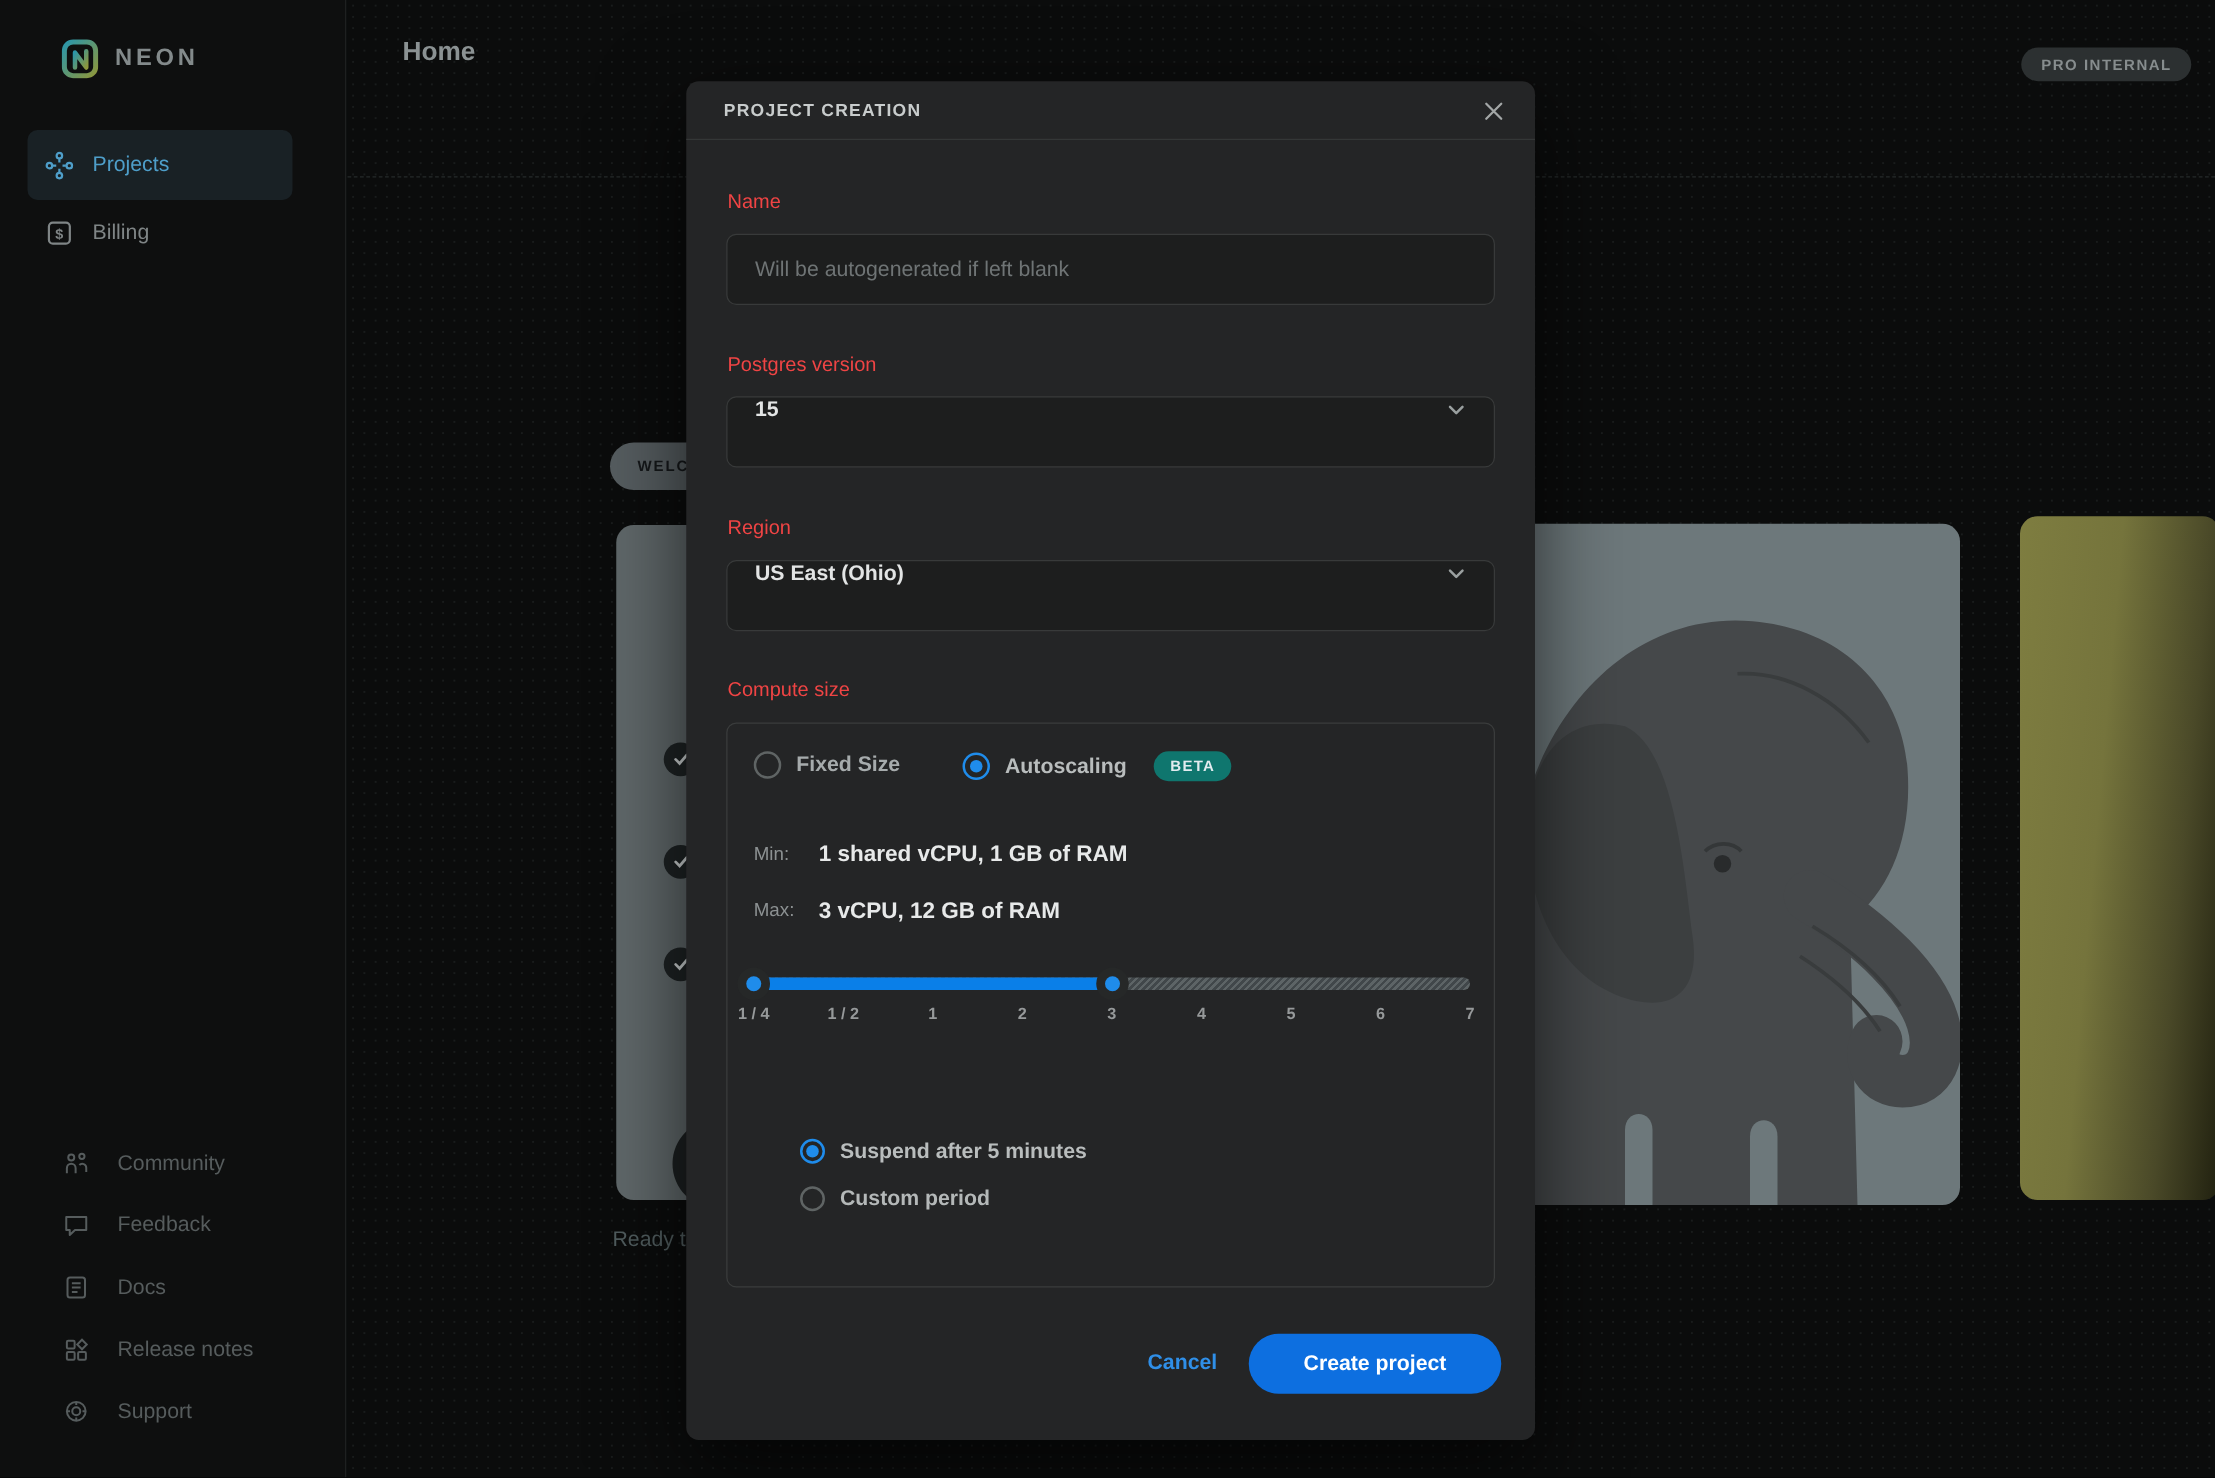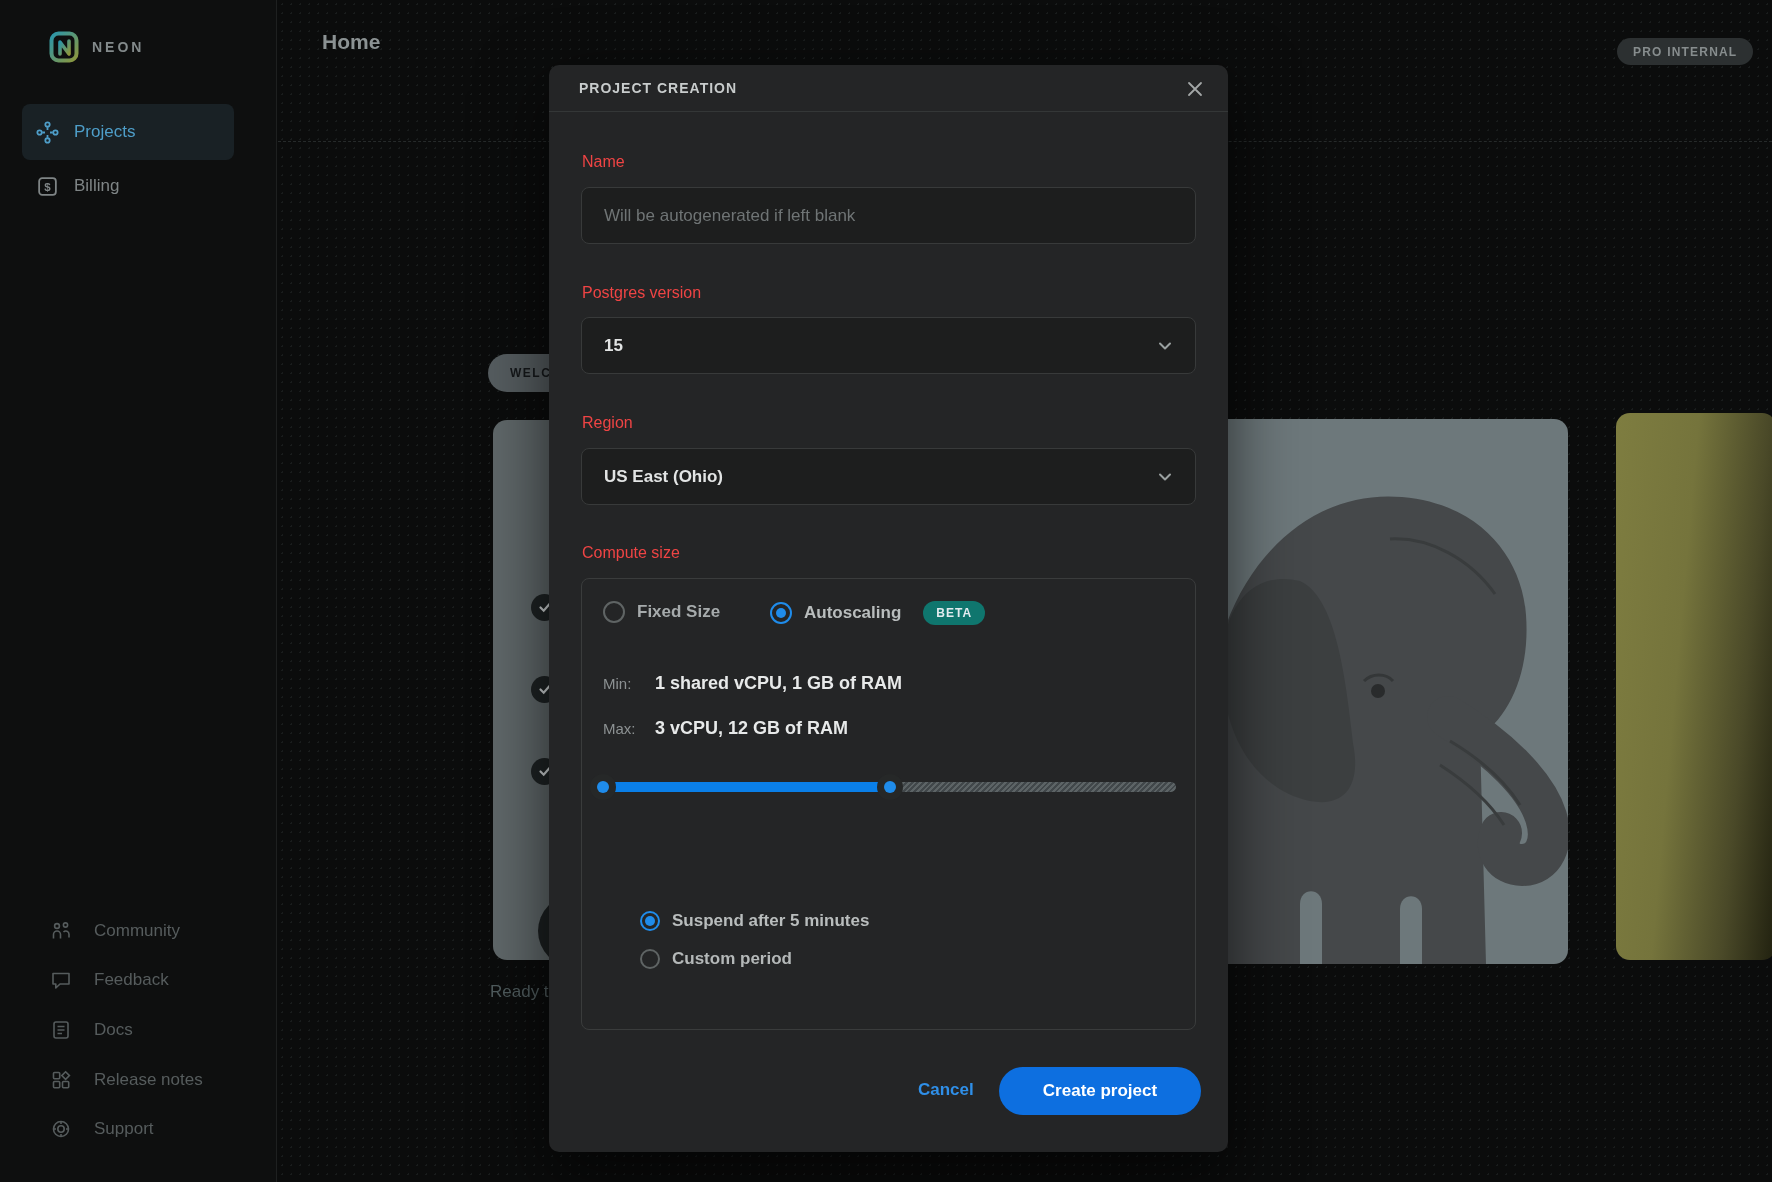--- a/index.html
+++ b/index.html
@@ -4,21 +4,21 @@
 <style>
   * { margin:0; padding:0; box-sizing:border-box; }
   html,body { background:#060707; }
   body { font-family:"Liberation Sans", sans-serif; }
   #screen{ position:relative; width:1772px; height:1182px; background:#0b0c0c; overflow:hidden; }
 
   
   #sidebar{ position:absolute; left:0; top:0; width:277px; height:1182px;
             background:#0e0f0f; border-right:1px solid #1e2020; }
   .logo-row{ position:absolute; left:49px; top:31px; display:flex; align-items:center; gap:13px; }
-  .wordmark{ font-size:14px; font-weight:bold; letter-spacing:3px; color:#838a8b; }
+  .wordmark{ font-size:19px; font-weight:bold; letter-spacing:3px; color:#838a8b; }
   .side-item{ position:absolute; left:22px; width:212px; height:56px; border-radius:8px;
               display:flex; align-items:center; gap:15px; padding-left:14px;
               color:#7f8586; font-size:17px; }
   .side-item.active{ background:#192125; color:#4e9ec9; }
   .side-foot{ position:absolute; left:50px; display:flex; align-items:center; gap:22px;
               color:#565c5d; font-size:17px; }
   .side-foot svg{ flex:0 0 auto; }
 
   
   #main{ position:absolute; left:278px; top:0; width:1494px; height:1182px;
@@ -56,21 +56,21 @@
                  border-bottom:1px solid #343737; display:flex; align-items:center; }
   #modal-title{ margin-left:30px; font-size:14px; font-weight:bold; letter-spacing:1px; color:#c8cccc; }
   #modal-close{ position:absolute; right:20px; top:11px; width:26px; height:26px;
                 display:flex; align-items:center; justify-content:center; cursor:pointer; }
 
   .field-label{ position:absolute; left:33px; font-size:16px; font-weight:normal; color:#ef4444; }
   .field-box{ position:absolute; left:32px; width:615px; height:57px; background:#1d1e1e;
               border:1px solid #383a3a; border-radius:8px; }
   #name-input{ padding:0 22px; color:#e2e4e4; font-size:17px; font-family:"Liberation Sans",sans-serif; outline:none; }
   #name-input::placeholder{ color:#6f7475; }
-  .select-box{ display:flex; align-items:center; justify-content:space-between;
+  .select-box{ display:flex; justify-content:space-between;
                padding:0 20px 0 22px; cursor:pointer; }
   .select-value{ color:#e2e4e4; font-size:17px; font-weight:bold; }
 
   #compute-box{ position:absolute; left:32px; top:513px; width:615px; height:452px;
                 border:1px solid #3a3c3c; border-radius:8px; background:transparent; }
 
   .radio{ width:22px; height:22px; border-radius:50%; border:2px solid #5f6464; flex:0 0 auto; }
   .radio.sel{ border-color:#1f8ceb; position:relative; }
   .radio.sel::after{ content:""; position:absolute; left:50%; top:50%; width:10px; height:10px;
                      border-radius:50%; background:#1f8ceb; transform:translate(-50%,-50%); }
@@ -279,20 +279,31 @@
       <div class="mm-row" style="top:139px">
         <span class="mm-label">Max:</span>
         <span class="mm-value">3 vCPU, 12 GB of RAM</span>
       </div>
 
       <div id="slider-track">
         <div id="slider-fill"></div>
         <div class="slider-handle" style="left:-13px"></div>
         <div class="slider-handle" style="left:calc(50% - 13px)"></div>
       </div>
+      <div id="ticks">
+        <span class="tick" style="left:0%">1 / 4</span>
+        <span class="tick" style="left:12.5%">1 / 2</span>
+        <span class="tick" style="left:25%">1</span>
+        <span class="tick" style="left:37.5%">2</span>
+        <span class="tick" style="left:50%">3</span>
+        <span class="tick" style="left:62.5%">4</span>
+        <span class="tick" style="left:75%">5</span>
+        <span class="tick" style="left:87.5%">6</span>
+        <span class="tick" style="left:100%">7</span>
+      </div>
 
 
       <div class="radio-row" style="left:58px; top:332px">
         <span class="radio sel" style="width:20px;height:20px"></span>
         <span class="radio-label" style="color:#b9bdbd">Suspend after 5 minutes</span>
       </div>
       <div class="radio-row" style="left:58px; top:370px">
         <span class="radio" style="width:20px;height:20px"></span>
         <span class="radio-label" style="color:#b4b8b8">Custom period</span>
       </div>

